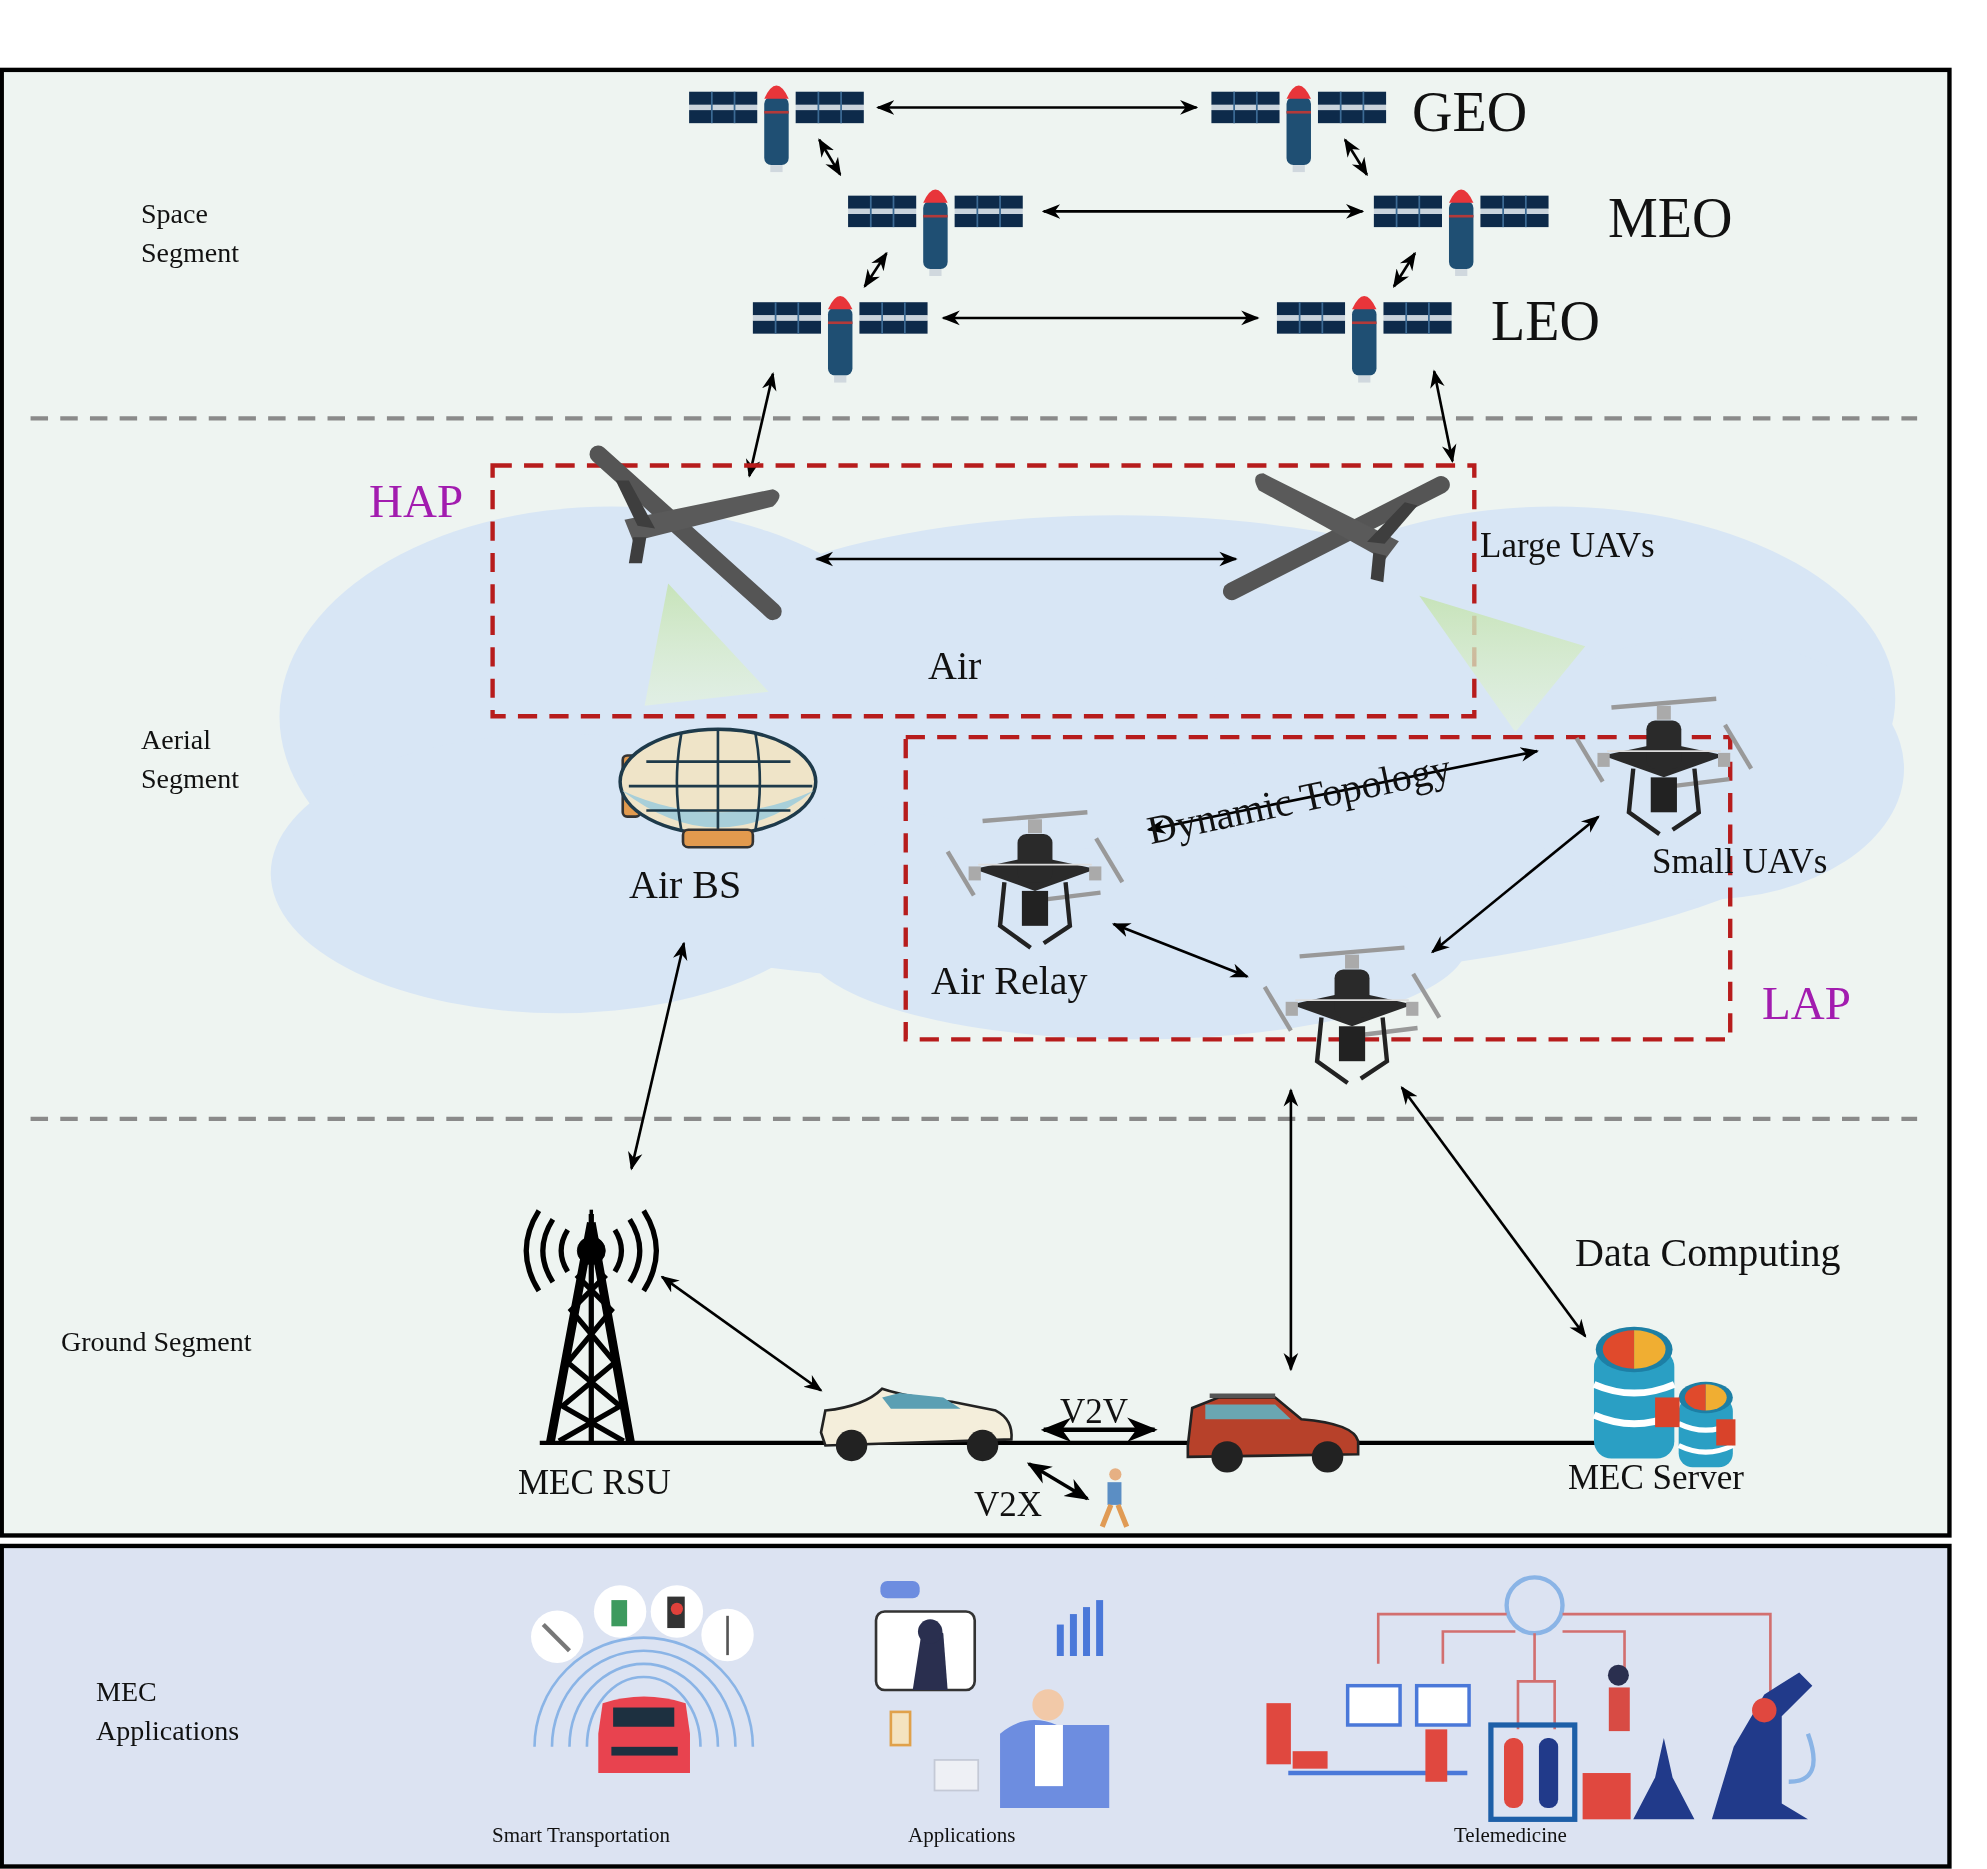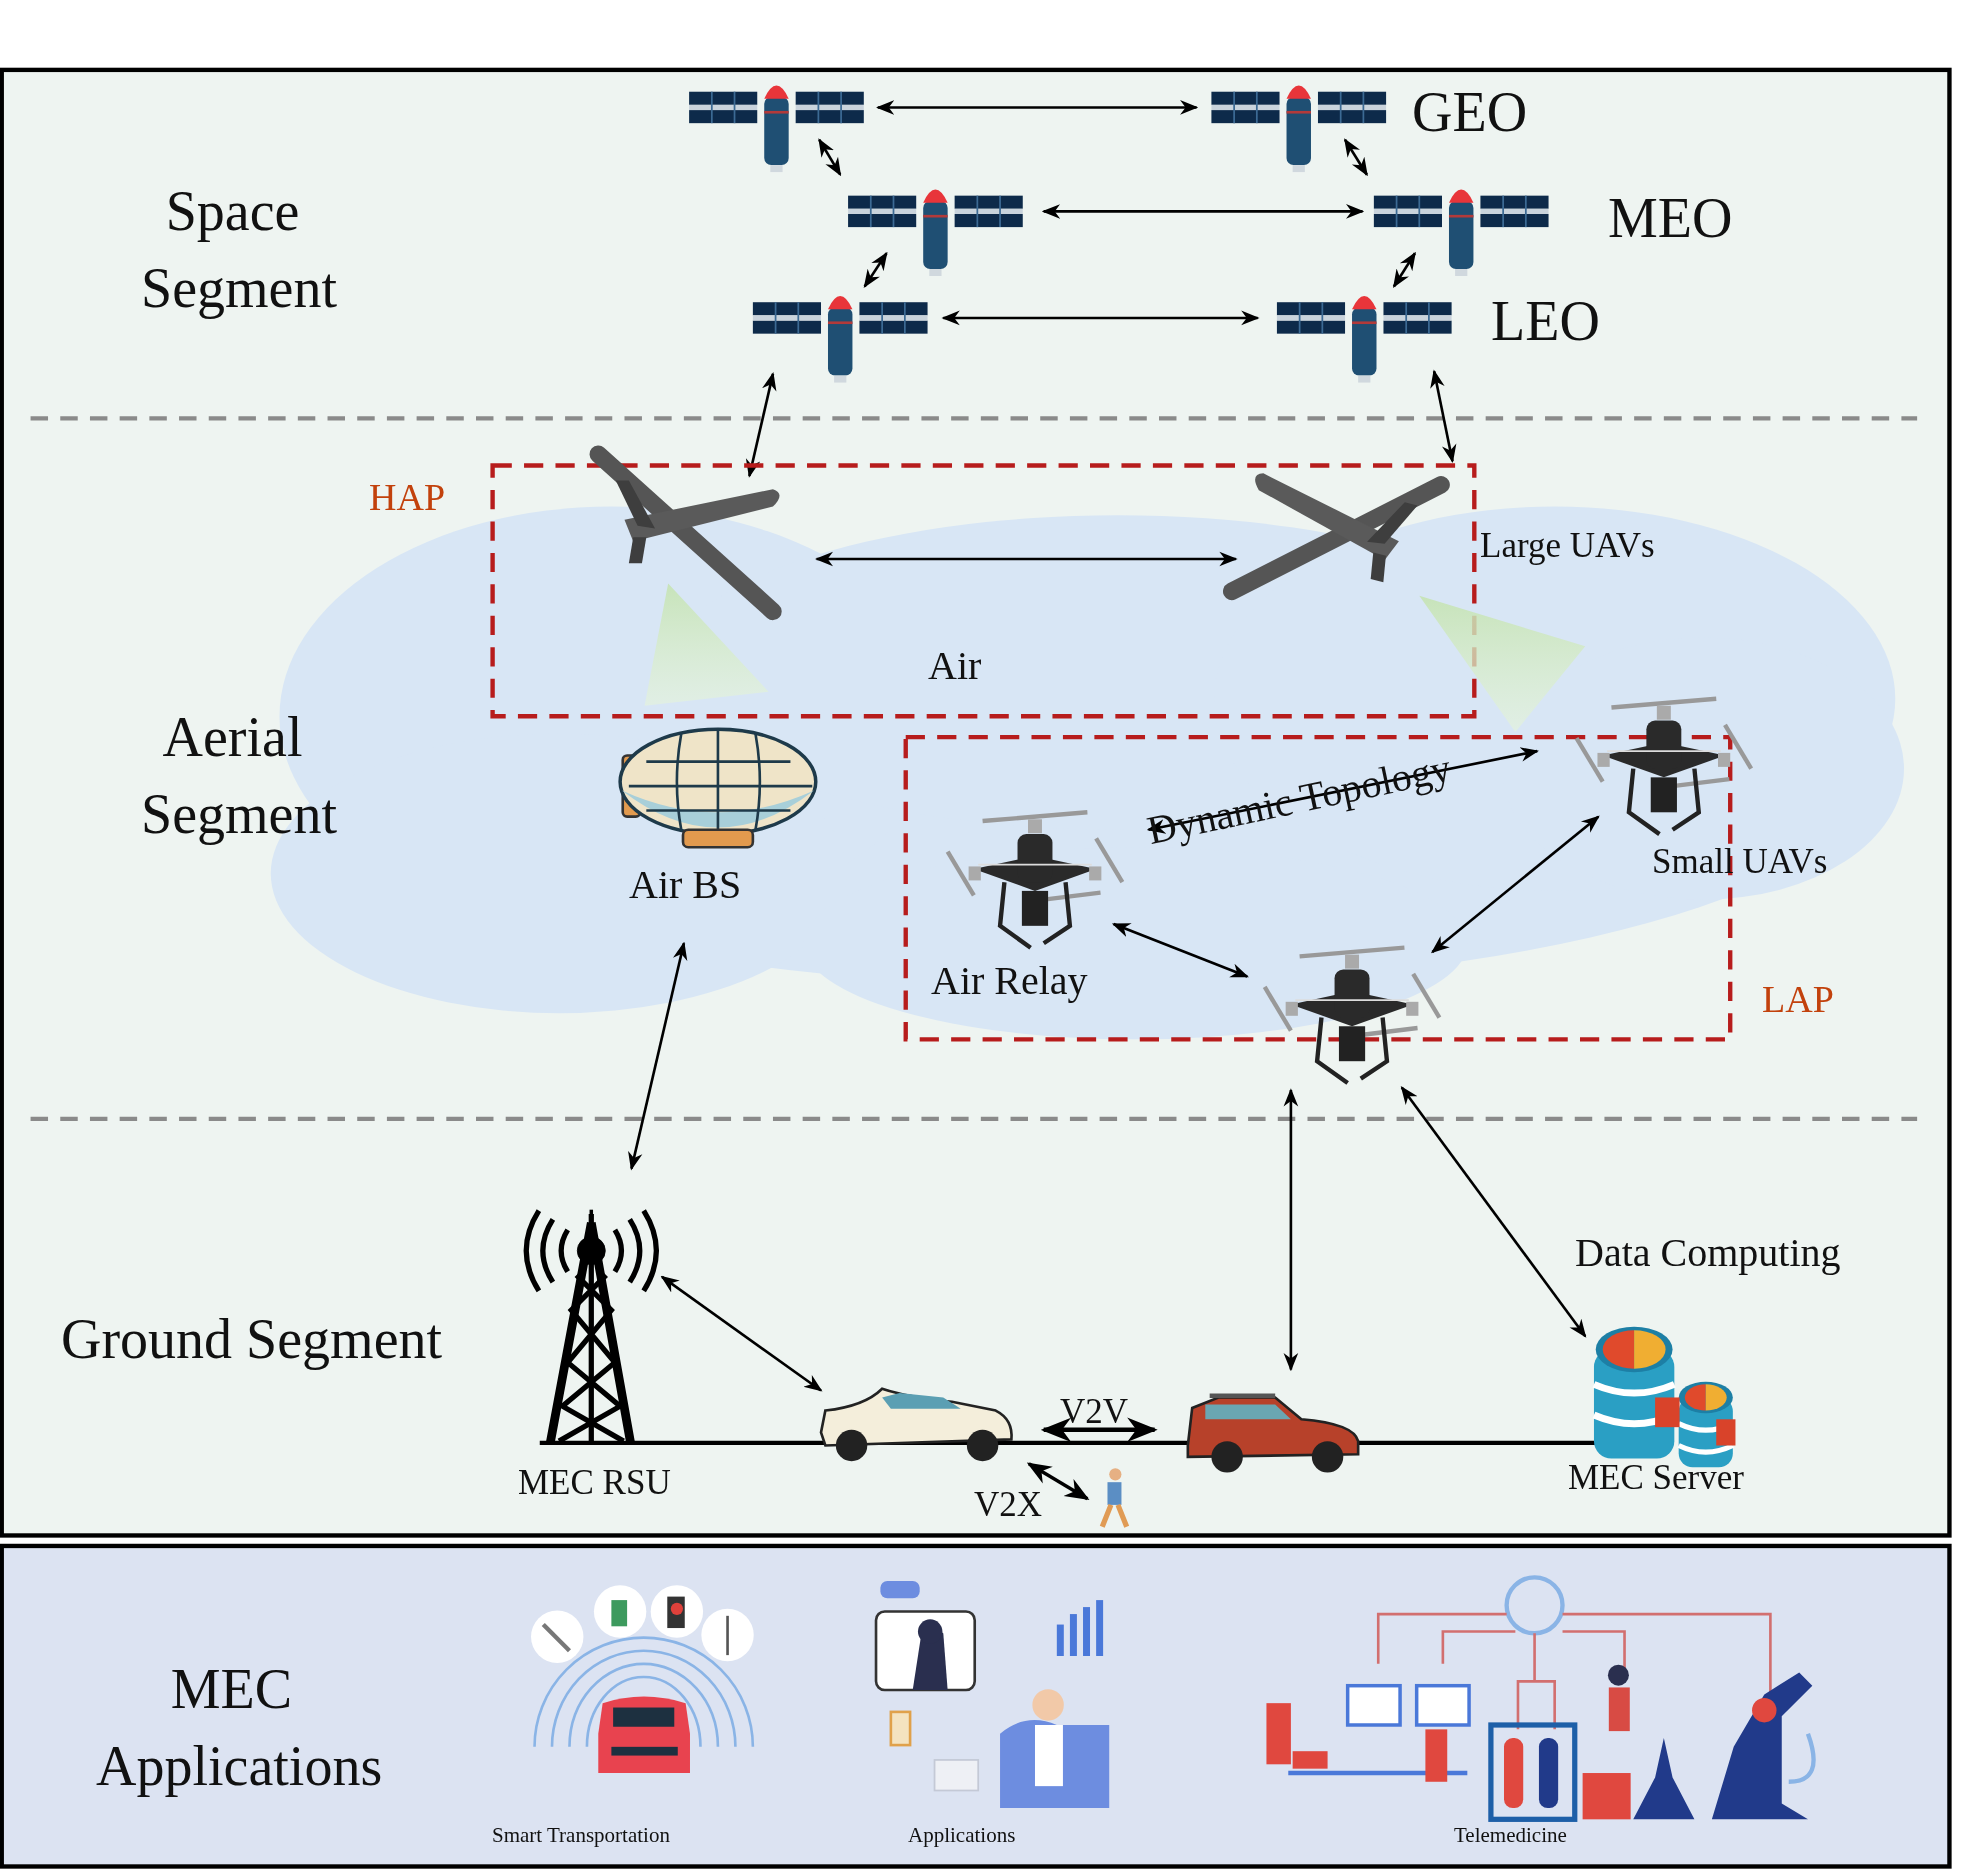--- a/index.html
+++ b/index.html
@@ -1,22 +1,22 @@
 <!DOCTYPE html>
 <html style="font-size:14px"><head>
 <meta charset="utf-8">
 <style>
   html, body { margin:0; padding:0; background:#ffffff; }
   body { width:1987px; height:1870px; position:relative; overflow:hidden;
          font-family:"Liberation Serif", "DejaVu Serif", serif; color:#111; }
   #canvas { position:absolute; left:0; top:0; width:1987px; height:1870px; }
   .lbl { position:absolute; white-space:nowrap; line-height:1; }
-  .seg-label { font-size:56px; text-align:center; line-height:1.38; }
+  .seg-label { font-size:28px; text-align:left; line-height:1.38;margin-top:22px; }
   .sat-label { font-size:56px; }
-  .red-label { font-size:38px; color:#c2410c; }
+  .red-label { font-size:47px; color:#a21caf; }
   .node-label { font-size:40px; }
   .small-label { font-size:35px; }
   .app-label { font-size:21px; }
 </style>
 </head>
 <body>
 
 <svg id="canvas" xmlns="http://www.w3.org/2000/svg" viewBox="0 0 2275 2141">
   <defs>
     <marker id="ah" viewBox="0 0 10 10" refX="9" refY="5" markerWidth="7" markerHeight="7" orient="auto-start-reverse">

